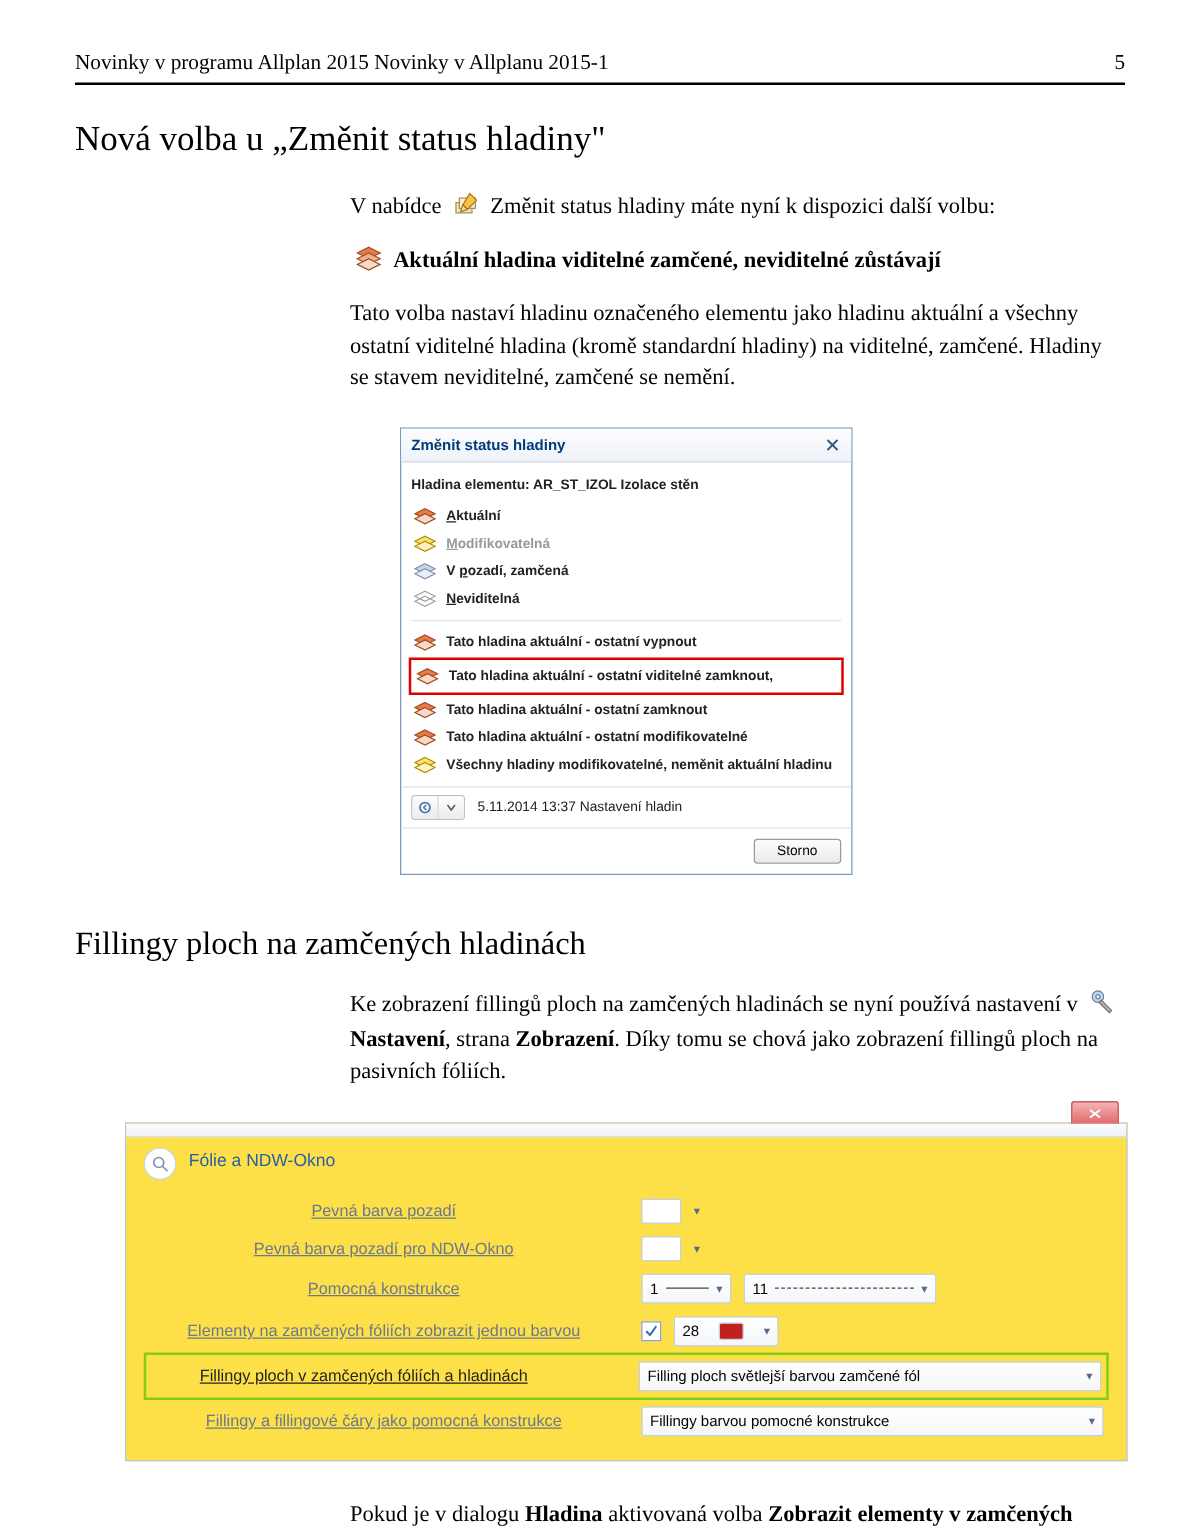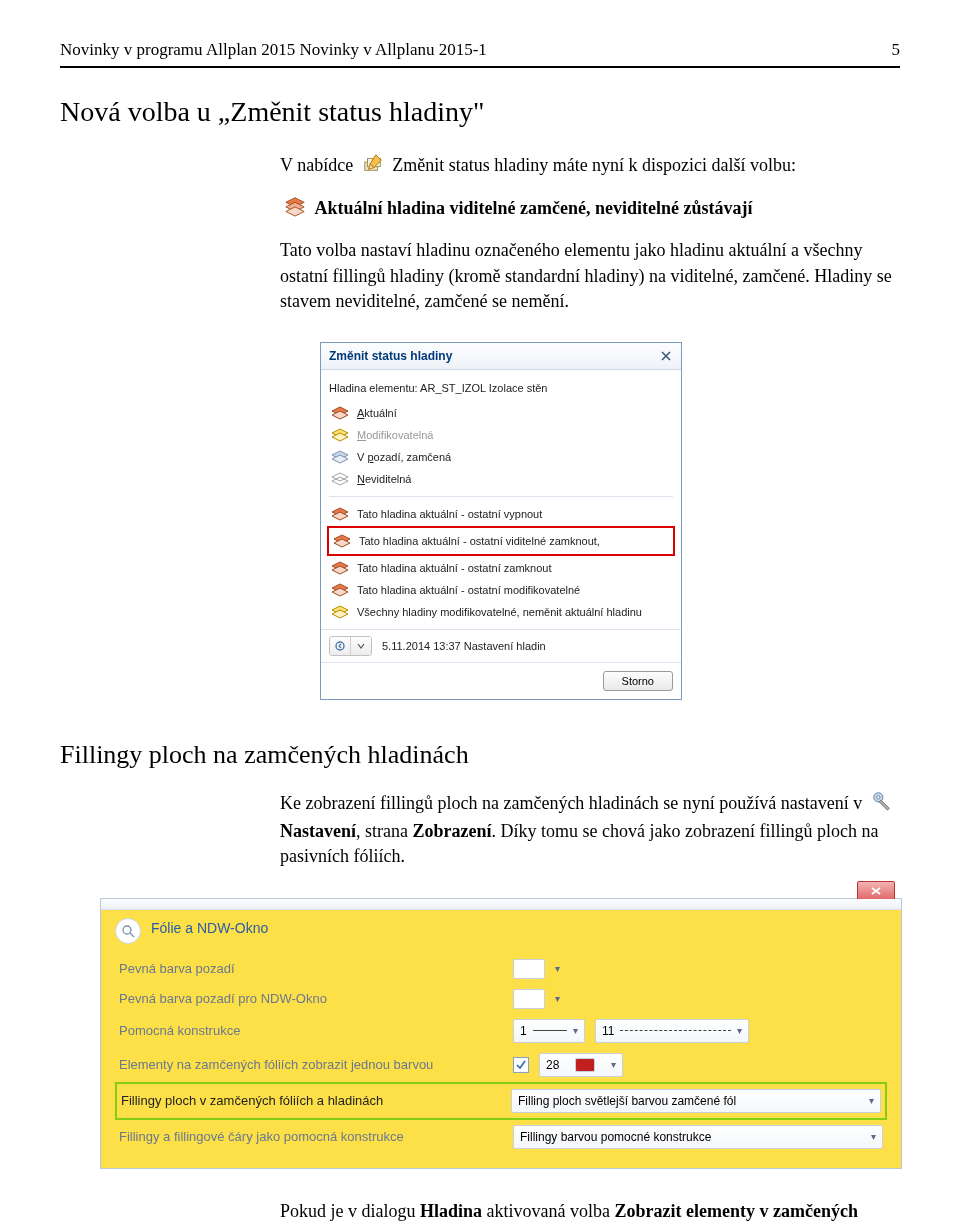--- a/index.html
+++ b/index.html
@@ -69,20 +69,21 @@
   .dialog-close {
     width: 14px;
     height: 14px;
     display: flex;
     align-items: center;
     justify-content: center;
     cursor: pointer;
   }
   .dialog-section {
     padding: 6px 8px;
+    font-weight: bold;
   }
   .dialog-label {
     margin: 6px 0 8px 0;
   }
   .dialog-item {
     display: flex;
     align-items: center;
     gap: 8px;
     padding: 3px 2px;
   }
@@ -200,23 +201,24 @@
     font-size: 14px;
     margin-bottom: 6px;
   }
   .panel-row {
     display: flex;
     align-items: center;
     padding: 5px 4px;
   }
   .panel-row .label {
     flex: 1;
-    text-align: left;
+    text-align: center;
     color: #6a7890;
     padding-right: 18px;
+    text-decoration: underline;
   }
   .panel-row .controls {
     width: 370px;
     display: flex;
     align-items: center;
     gap: 10px;
   }
   .dropdown, .line-select {
     border: 1px solid #c6d0de;
     background: linear-gradient(#fff, #f4f6fa);
@@ -292,21 +294,21 @@
     <p>
       <span class="inline-icon">
         <svg class="icon-svg" viewBox="0 0 24 24">
           <polygon points="12,3 22,8 12,13 2,8" fill="#e87a4a" stroke="#a04a20"></polygon>
           <polygon points="12,8 22,13 12,18 2,13" fill="#f0b090" stroke="#a04a20"></polygon>
           <polygon points="12,13 22,18 12,23 2,18" fill="#f8d8c8" stroke="#a04a20"></polygon>
         </svg>
       </span>
       <b> Aktuální hladina viditelné zamčené, neviditelné zůstávají</b>
     </p>
-    <p>Tato volba nastaví hladinu označeného elementu jako hladinu aktuální a všechny ostatní fillingů hladiny (kromě standardní hladiny) na viditelné, zamčené. Hladiny se stavem neviditelné, zamčené se nemění.</p>
+    <p>Tato volba nastaví hladinu označeného elementu jako hladinu aktuální a všechny ostatní viditelné hladina (kromě standardní hladiny) na viditelné, zamčené. Hladiny se stavem neviditelné, zamčené se nemění.</p>
   </div>
 
   <div class="dialog">
     <div class="dialog-title">
       <span>Změnit status hladiny</span>
       <span class="dialog-close">
         <svg width="10" height="10" viewBox="0 0 10 10">
             <path d="M1 1 L9 9 M9 1 L1 9" stroke="#33557a" stroke-width="1.5"></path>
           </svg>
       </span>

